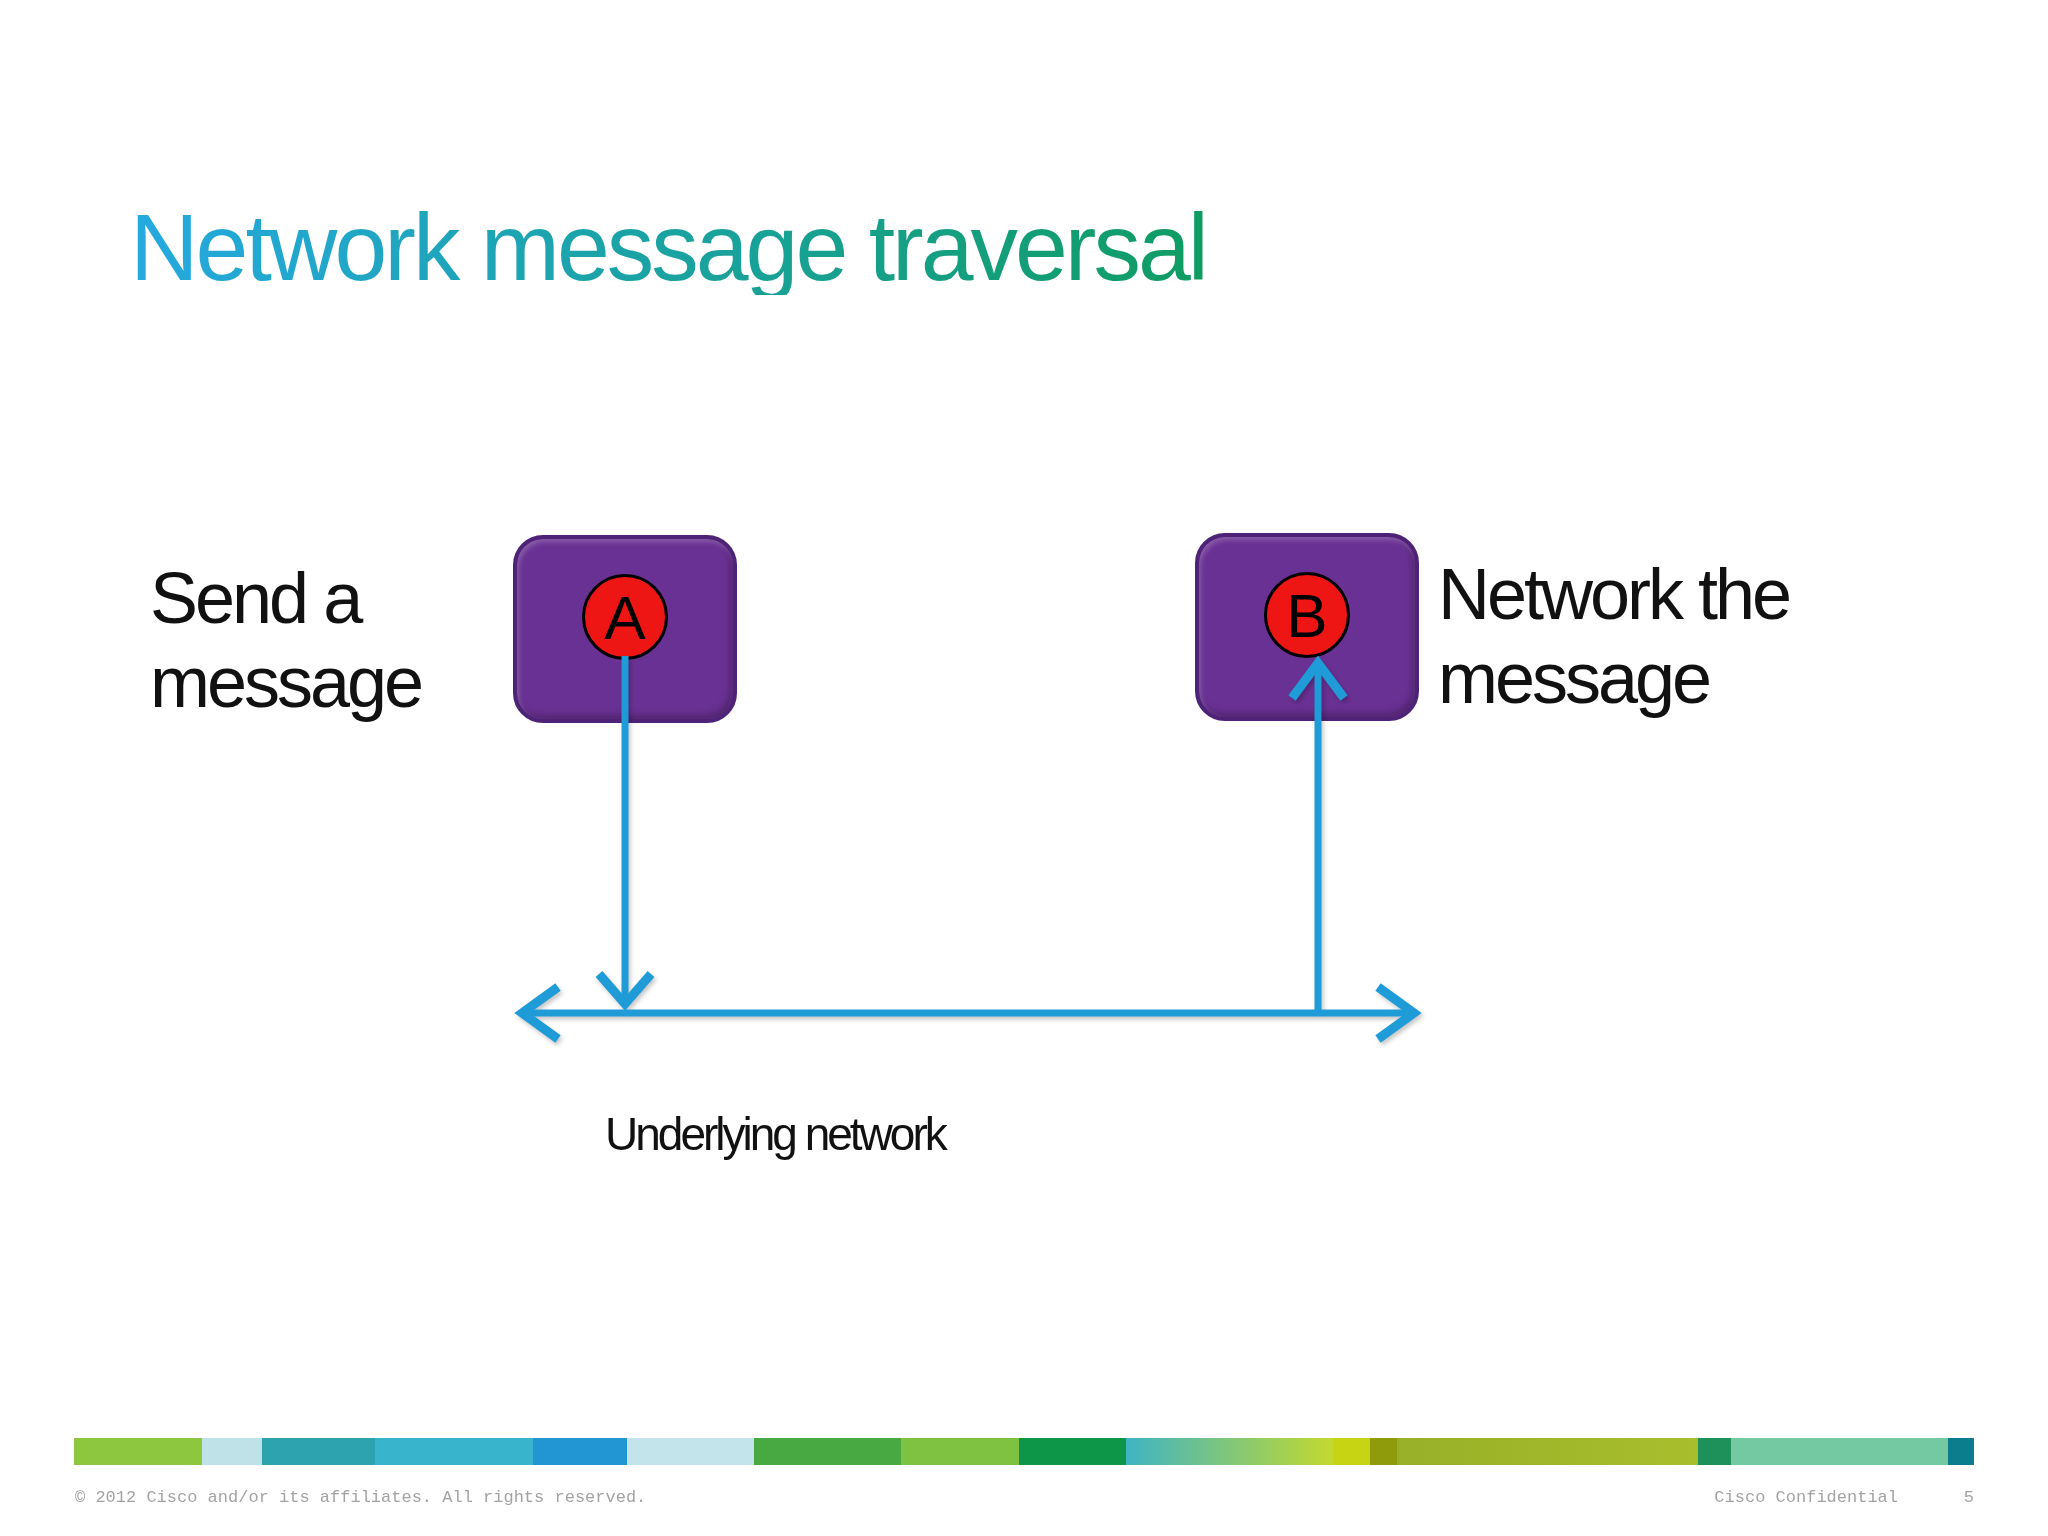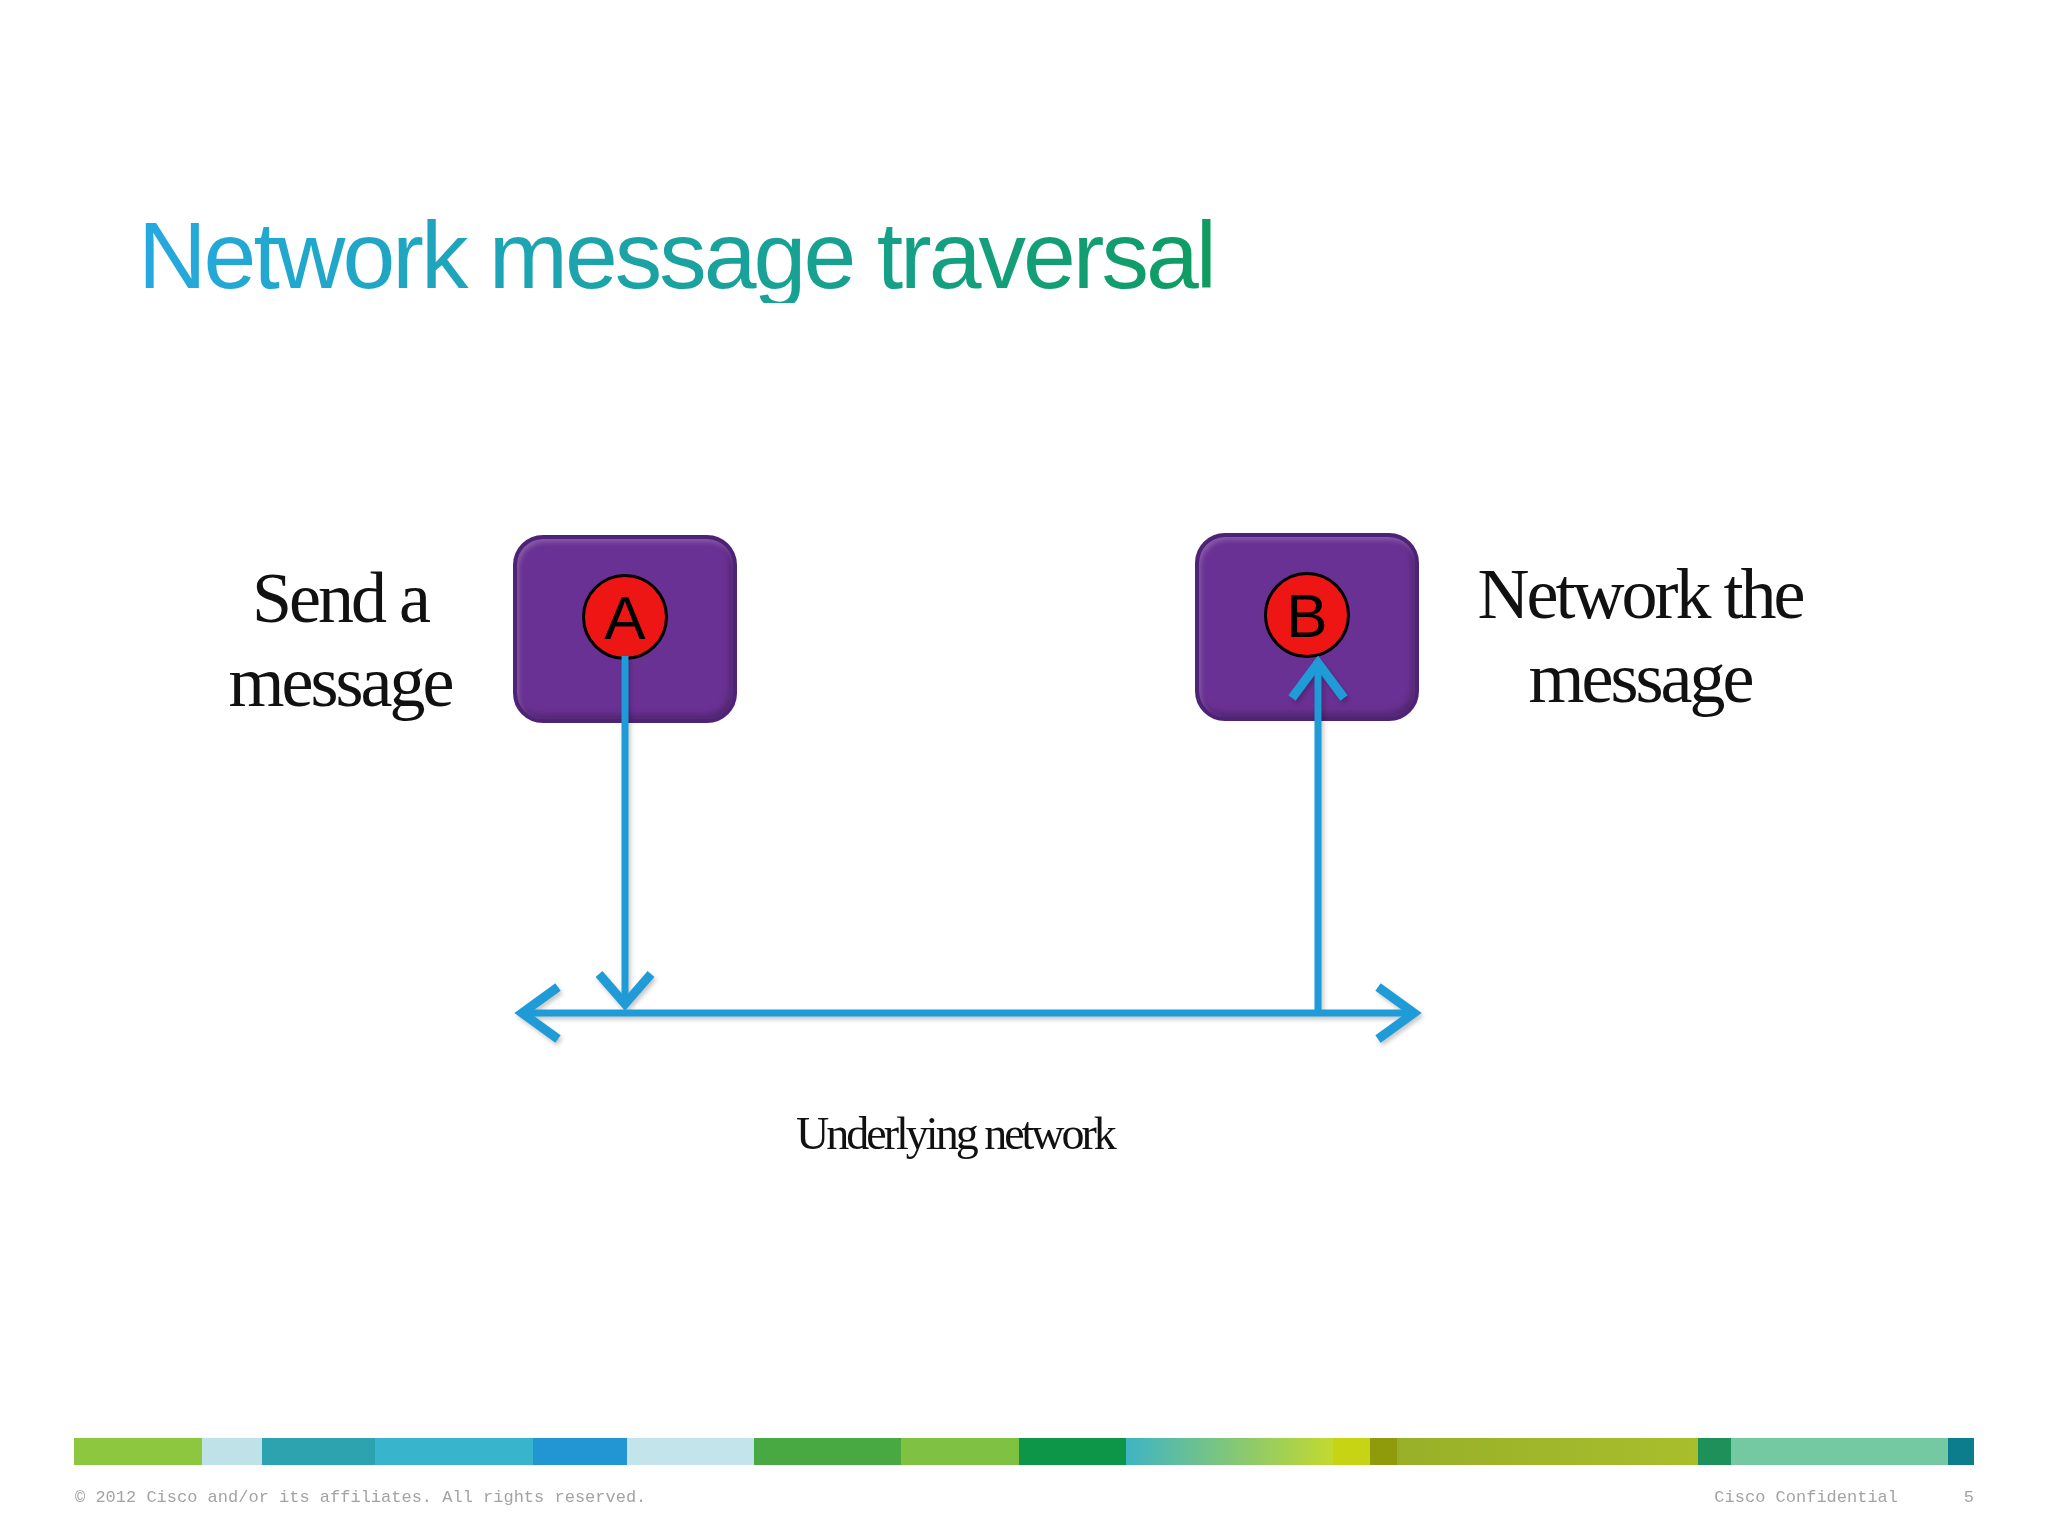--- a/index.html
+++ b/index.html
@@ -16,40 +16,39 @@
   .slide{
     position:relative;
     width:2048px;height:1536px;
     overflow:hidden;
     background:#ffffff;
     font-family:"Liberation Sans", sans-serif;
   }
   .title{
     position:absolute;
     left:122px;top:192px;
-    margin:16px;
+    margin:8px;
     font-size:95px;
     font-weight:400;
     letter-spacing:-3px;
     line-height:1;
     white-space:nowrap;
     color:var(--title-gradient-start);
     background:linear-gradient(90deg,var(--title-gradient-start) 0%,var(--title-gradient-end) 100%);
     -webkit-background-clip:text;
     background-clip:text;
     -webkit-text-fill-color:transparent;
   }
   .diagram-label{
     position:absolute;
     color:var(--label-text);
     font-size:72px;
     line-height:84px;
     letter-spacing:-3px;
-    text-align:center;
-    font-family:Liberation Serif, serif;
+    text-align:left;
   }
   .label-send{left:150px;top:556px;width:380px;}
   .label-receive{left:1438px;top:552px;width:404px;}
   .label-network{left:605px;top:1092px;width:700px;font-size:46px;}
   .node-box{
     position:absolute;
     width:224px;height:188px;
     background:var(--node-fill);
     border:4px solid var(--node-border);
     border-radius:30px;

